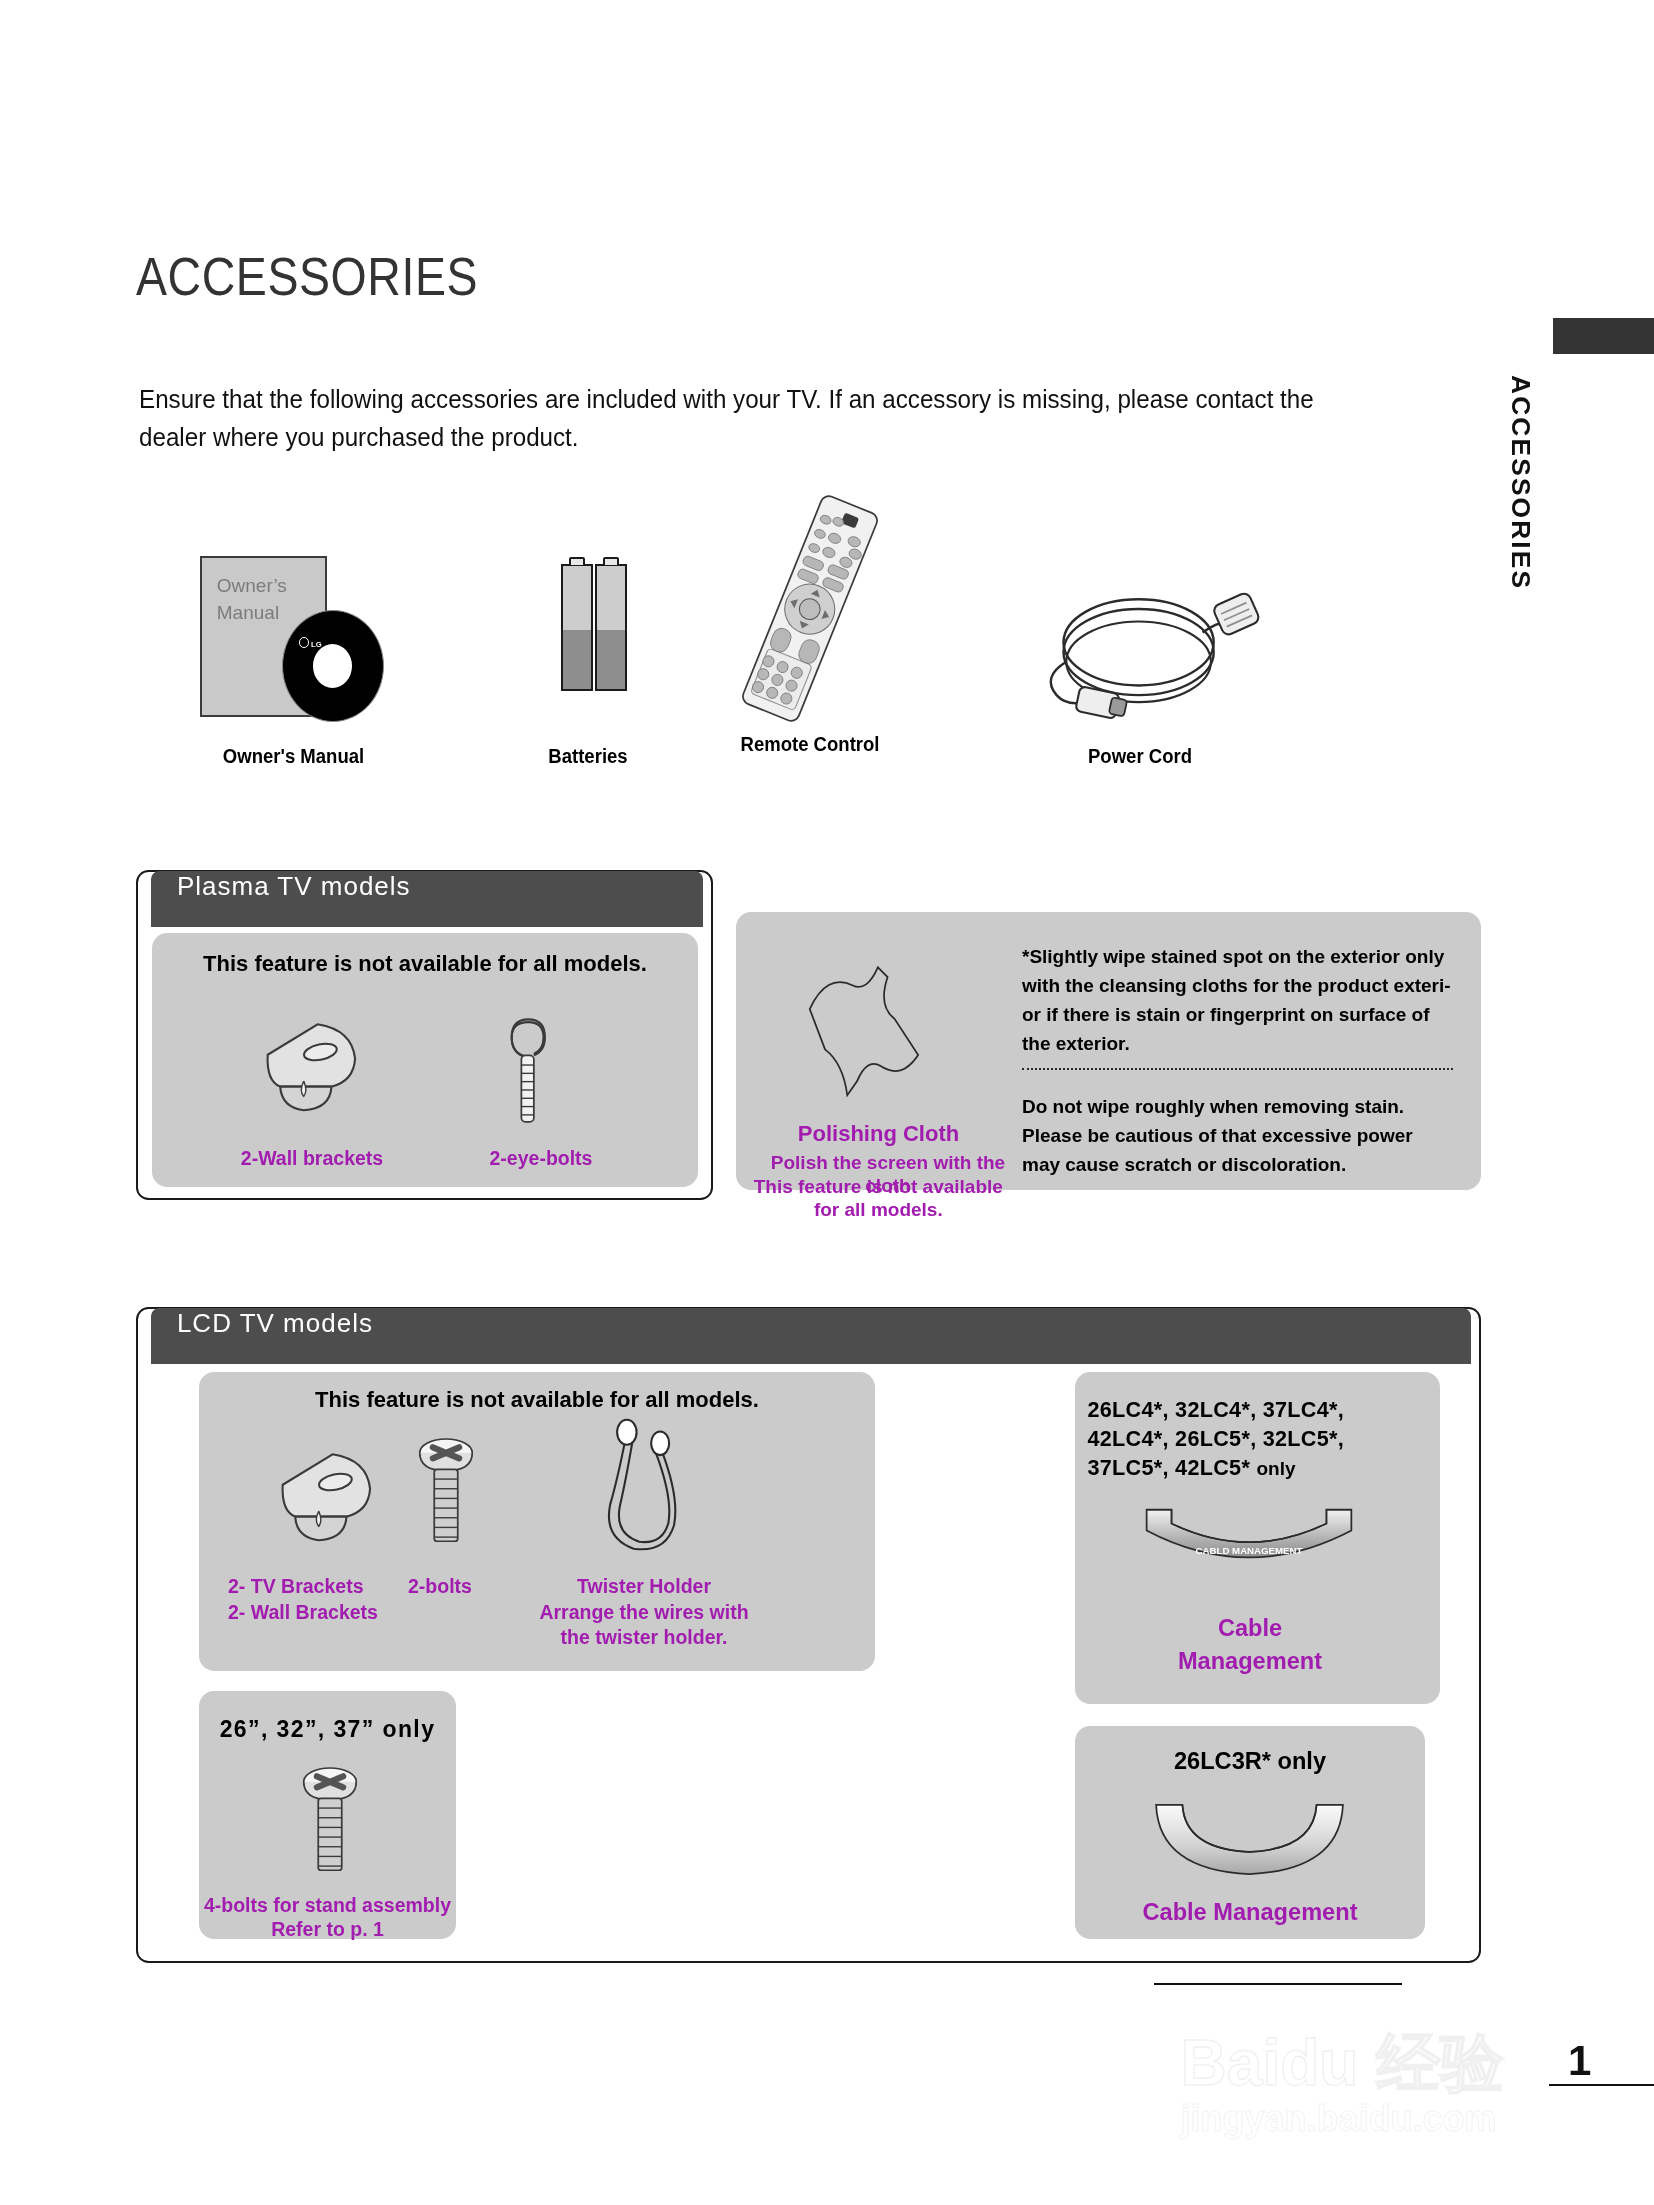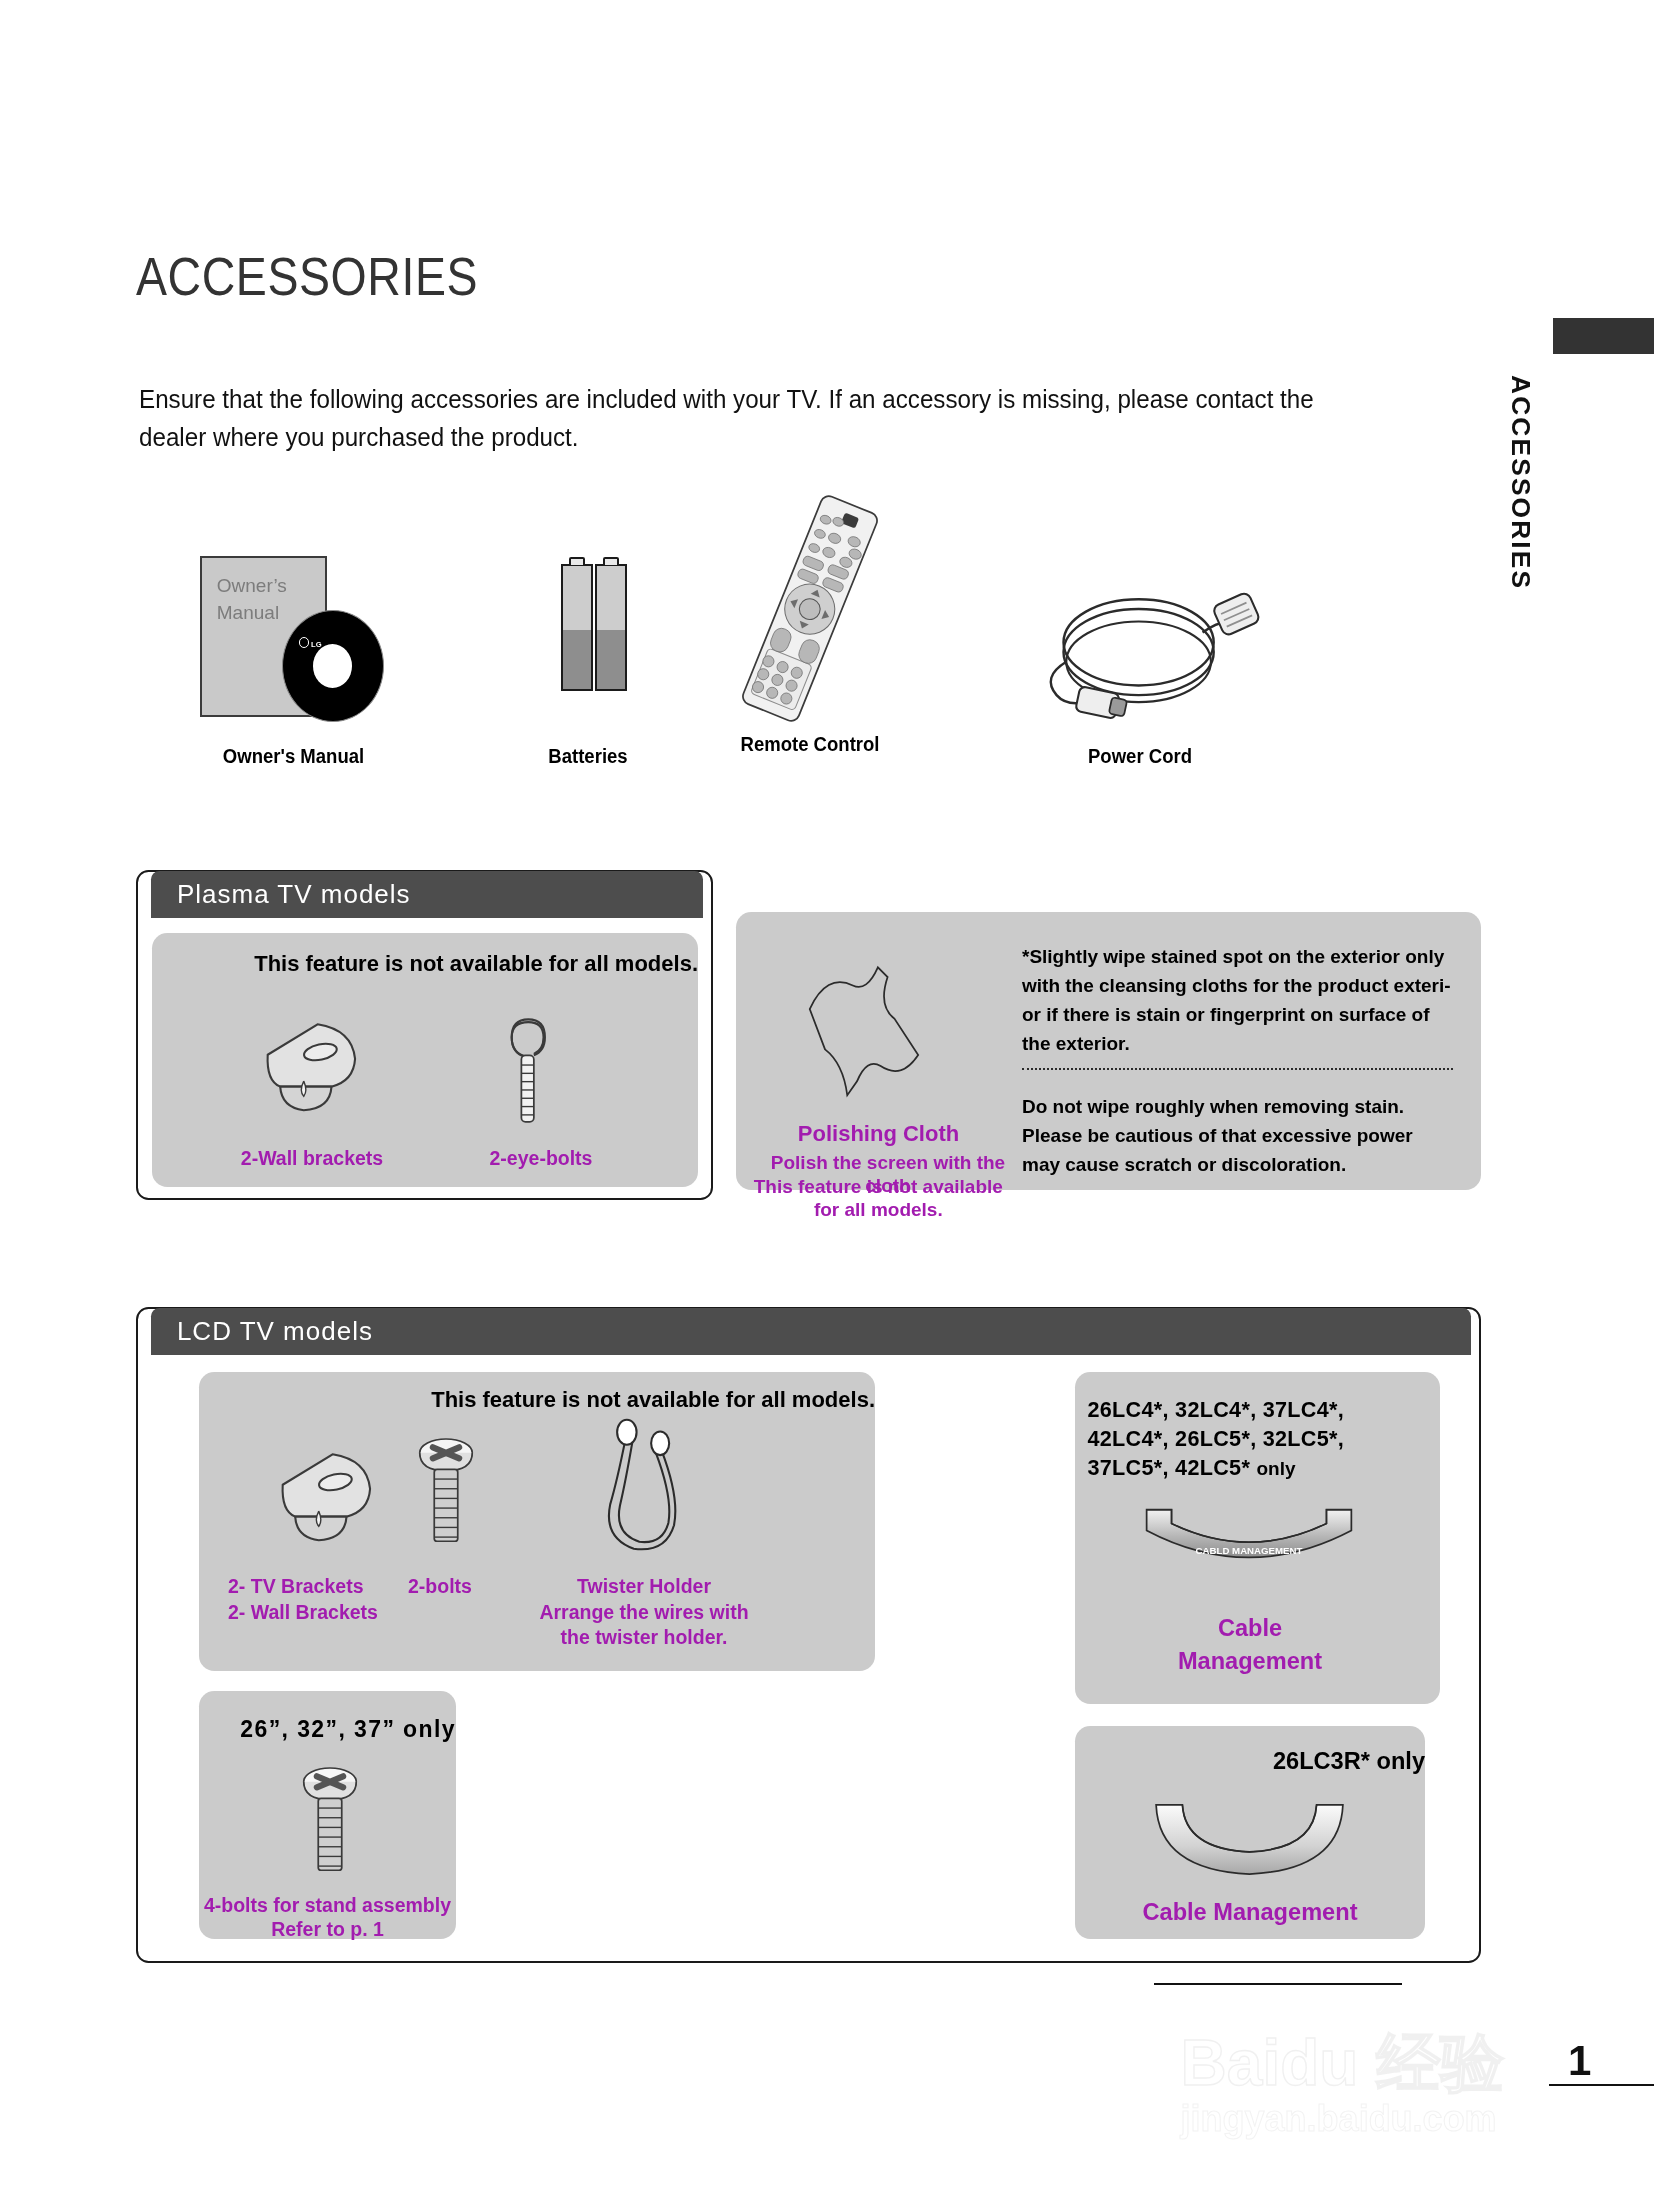--- a/index.html
+++ b/index.html
@@ -96,34 +96,34 @@
   }
 
   
   .section{
     position:absolute;
     border:2.1px solid #1a1a1a;border-radius:12.5px;background:#fff;
     box-sizing:border-box;
   }
   .section-head{
     position:absolute;left:12.5px;top:-1.4px;
-    height:47px;background:#4d4d4d;border-radius:8.3px 8.3px 0 0;
-    display:flex;align-items:center;
+    height:56px;background:#4d4d4d;border-radius:8.3px 8.3px 0 0;
+    display:flex;align-items:flex-start;
   }
   .section-head span{
     color:#fff;font-size:26px;font-weight:400;letter-spacing:1px;
     margin-left:26.4px;
     font-family:"Liberation Sans Narrow","Liberation Sans",sans-serif;
   }
 
   .gpanel{
     position:absolute;background:#cbcbcb;border-radius:15.3px;box-sizing:border-box;
   }
   .gp-title{
-    font-size:22px;font-weight:700;text-align:right;color:#000;
+    font-size:22px;font-weight:700;text-align:center;color:#000;
     font-family:"Liberation Sans Narrow","Liberation Sans",sans-serif;
   }
   .cap{
     position:absolute;text-align:center;font-size:19.5px;font-weight:700;color:#a21caf;
     font-family:"Liberation Sans Narrow","Liberation Sans",sans-serif;
     line-height:1.22;
   }
   .cap-left{text-align:left;}
 
   

